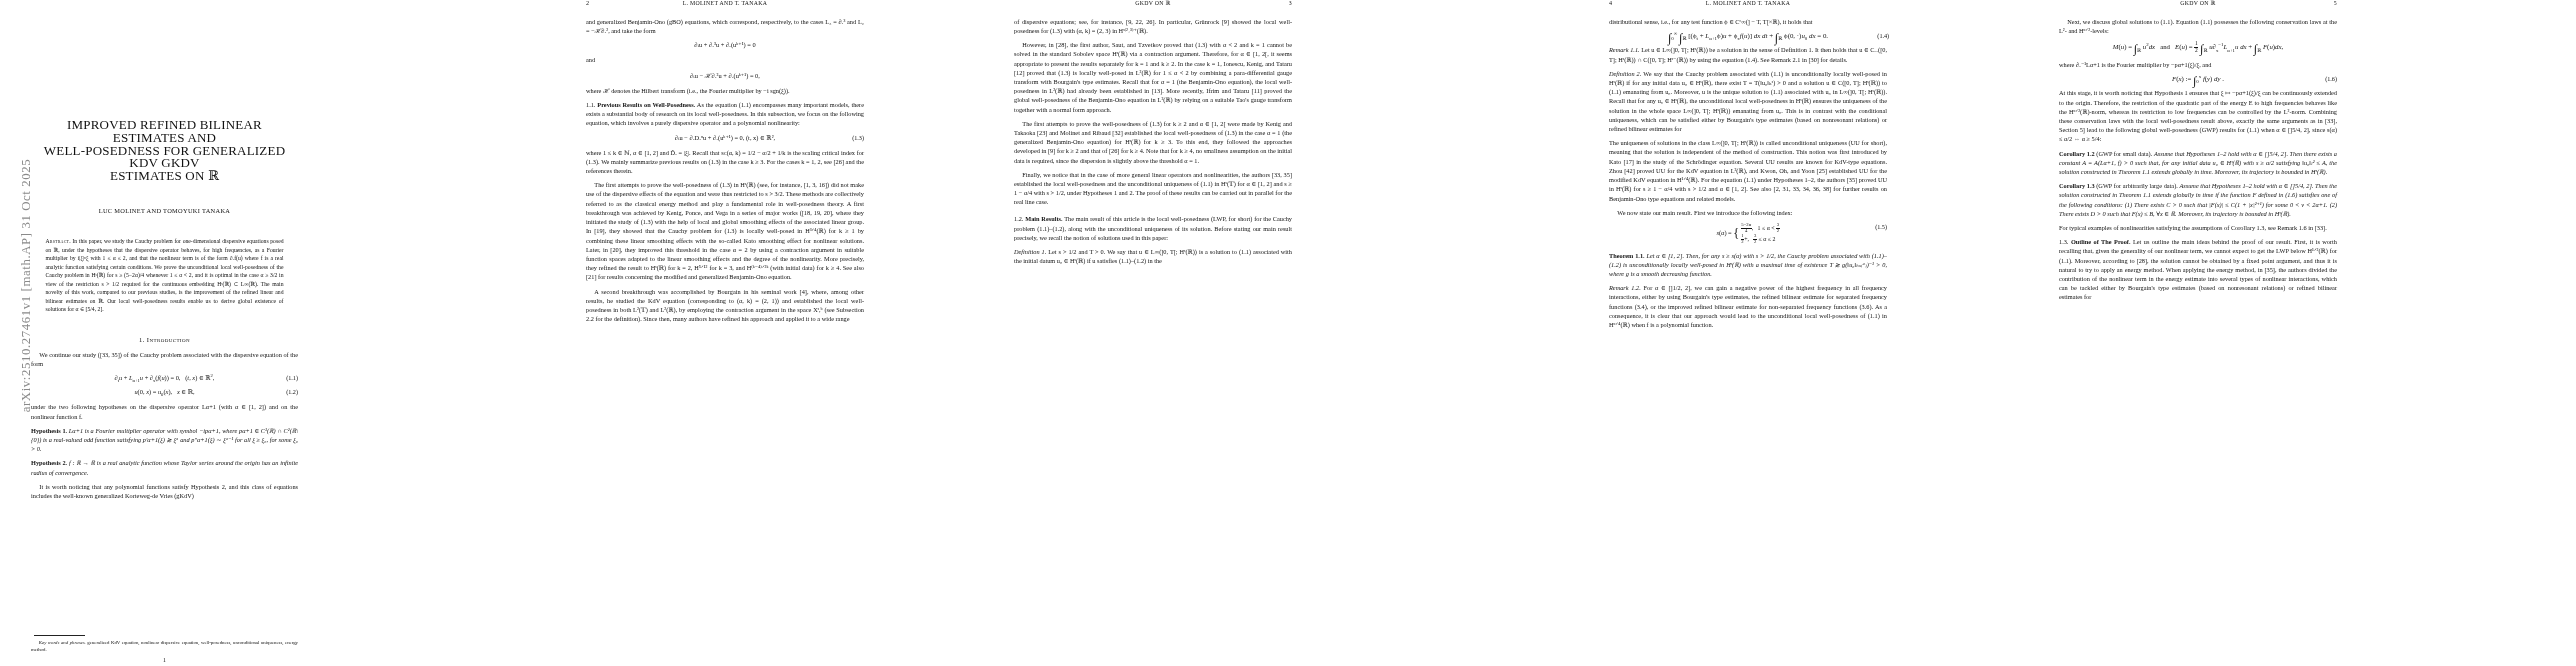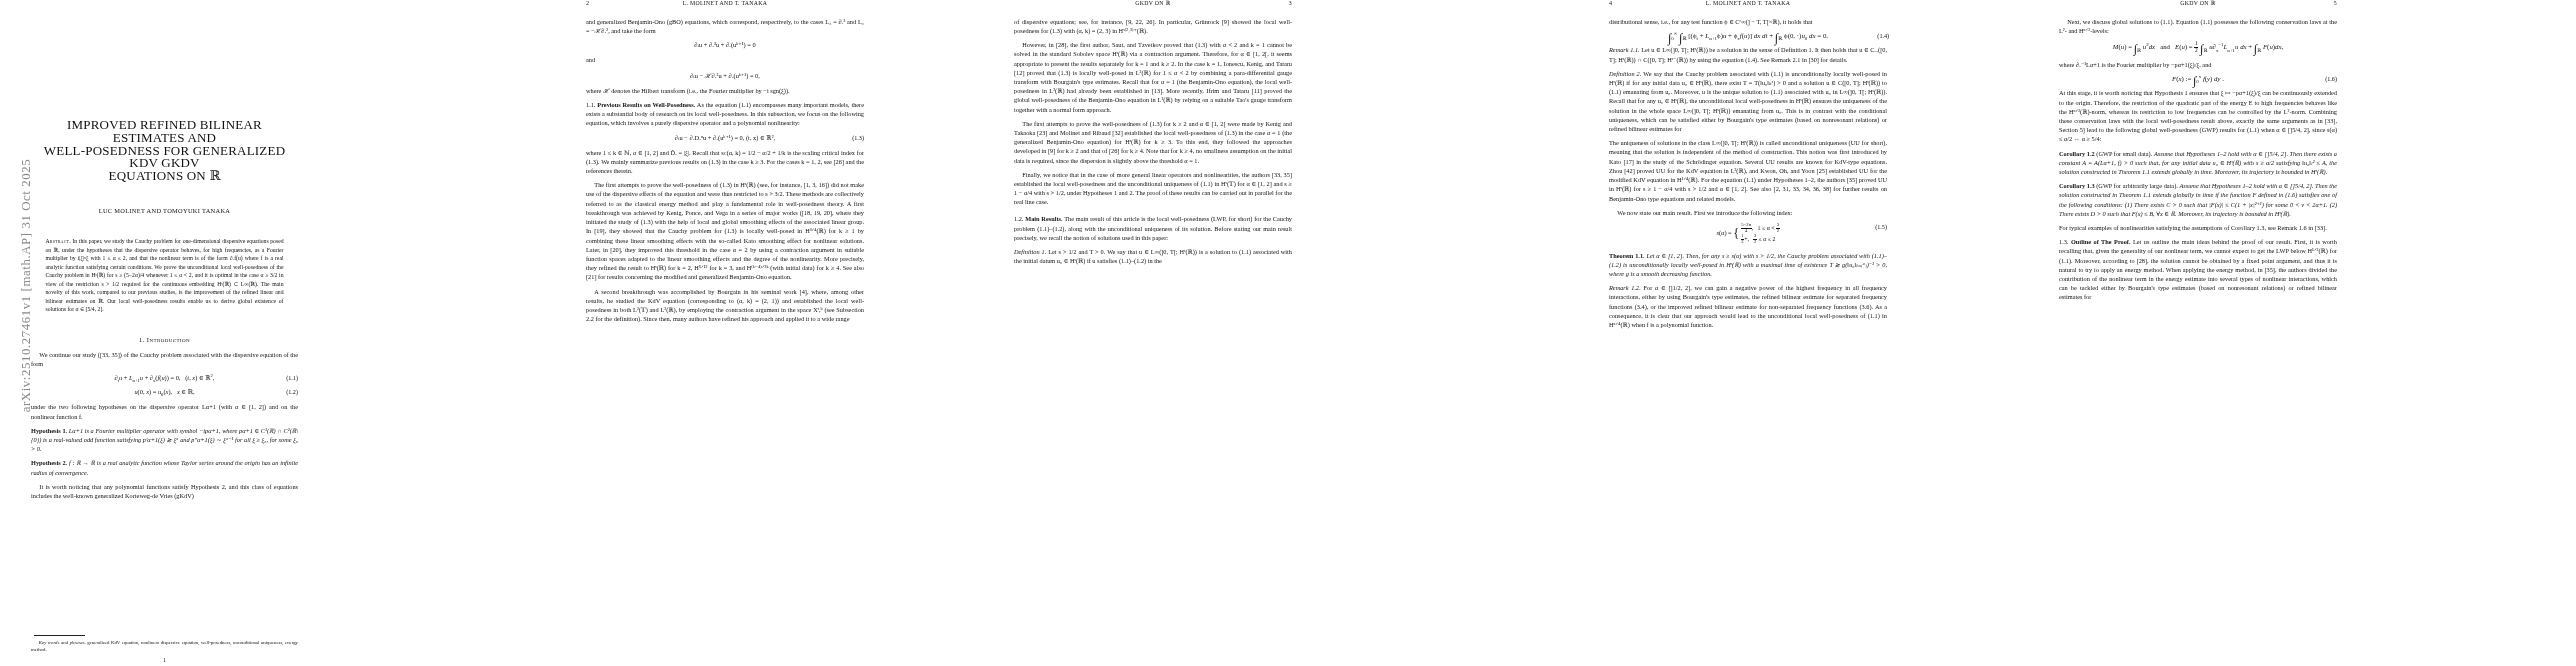--- a/index.html
+++ b/index.html
@@ -97,21 +97,21 @@
 
   <div class="arxiv-stamp">arXiv:2510.27461v1  [math.AP]  31 Oct 2025</div>
 
   <div class="page pg1">
     <div class="inner">
 
       <div class="titleblk" style="margin-top:119px">
         <div class="paper-title">
           <div>IMPROVED REFINED BILINEAR ESTIMATES AND</div>
           <div>WELL-POSEDNESS FOR GENERALIZED KDV GKDV</div>
-          <div>EQUATIONS ON ℝ</div>
+          <div>ESTIMATES ON ℝ</div>
         </div>
         <div class="authors">LUC MOLINET AND TOMOYUKI TANAKA</div>
       </div>
 
       <div class="abstract">
         <span class="lead">Abstract.</span>
         <span>In this paper, we study the Cauchy problem for one-dimensional dispersive equations posed on ℝ, under the hypotheses that the dispersive operator behaves, for high frequencies, as a Fourier multiplier by i|ξ|ᵅξ with 1 ≤ α ≤ 2, and that the nonlinear term is of the form ∂ₓf(u) where f is a real analytic function satisfying certain conditions. We prove the unconditional local well-posedness of the Cauchy problem in Hˢ(ℝ) for s ≥ (5−2α)/4 whenever 1 ≤ α &lt; 2, and it is optimal in the case α ≥ 3/2 in view of the restriction s &gt; 1/2 required for the continuous embedding Hˢ(ℝ) ⊂ L∞(ℝ). The main novelty of this work, compared to our previous studies, is the improvement of the refined linear and bilinear estimates on ℝ. Our local well-posedness results enable us to derive global existence of solutions for α ∈ [5/4, 2].</span>
       </div>
 
       <div class="sec-head">1. Introduction</div>

